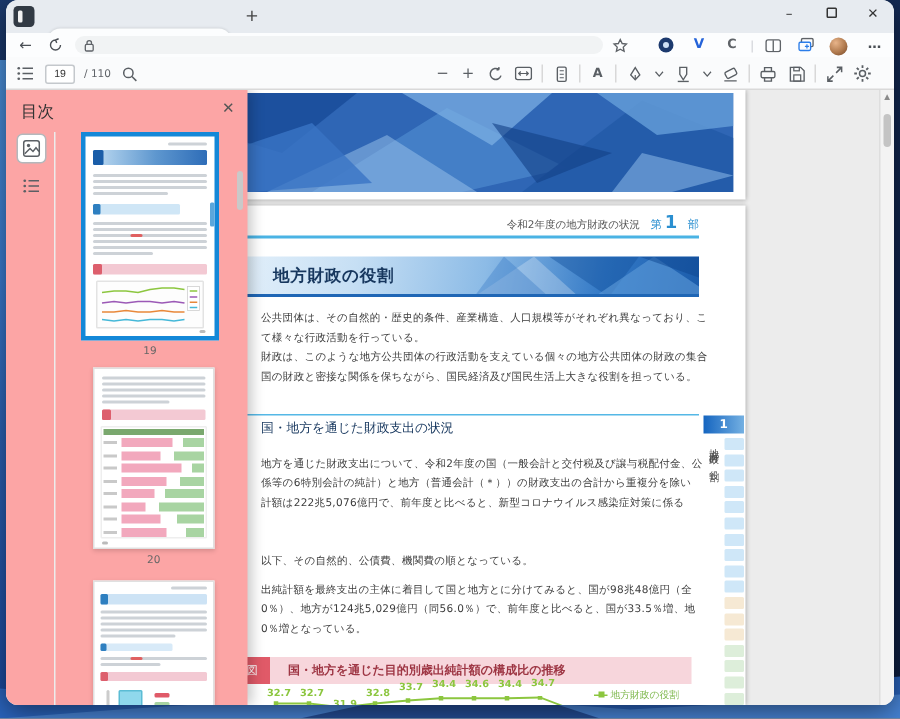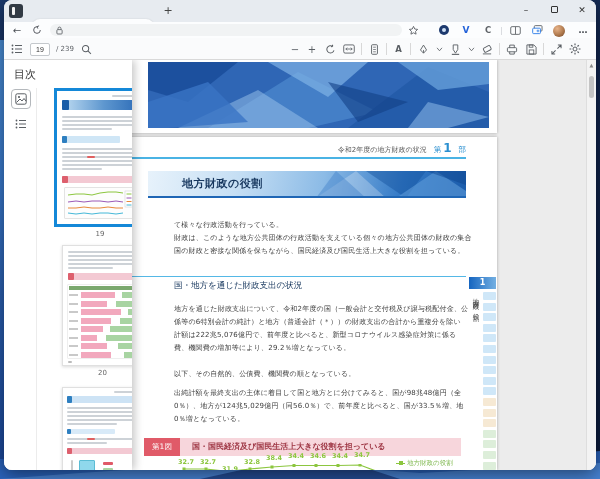--- a/index.html
+++ b/index.html
@@ -72,21 +72,21 @@
   .chline{position:absolute;left:56px;top:327px}
   .ctab{position:absolute;left:345px;top:140px;width:27px;height:12px;background:linear-gradient(90deg,#1565c0,#74b0e2);color:#fff;font-size:8px;font-weight:bold;text-align:center;line-height:12px}
   .ctitle{position:absolute;left:347px;top:156px;height:95px;writing-mode:vertical-rl;font-size:6.5px;color:#4a4a4a;letter-spacing:1.5px}
   .csegs{position:absolute;left:359px;top:155px;width:13px}
   .csegs .seg{width:13px;height:8px;margin-bottom:2.6px;border-radius:1px}
   
   .vsb{position:absolute;right:0;top:0;bottom:0;width:10px;background:#f3f3f3;border-left:1px solid #dedede}
   .vsb .up{position:absolute;top:2px;left:0;width:100%;text-align:center;font-size:5px;color:#8a8a8a}
   .vsb .th{position:absolute;left:2px;top:16px;width:5px;height:22px;background:#c4c4c4;border-radius:3px}
   
-  .sidebar{position:absolute;left:0;top:0;width:128px;height:410px;background:#ffffff;box-shadow:3px 0 8px rgba(0,0,0,.22);overflow:hidden;z-index:5}
+  .sidebar{position:absolute;left:0;top:0;width:161px;height:410px;background:#fca5a5;box-shadow:3px 0 8px rgba(0,0,0,.22);overflow:hidden;z-index:5}
   .sbttl{position:absolute;left:10px;top:7px;font-size:11px;color:#333}
   .sbclose{position:absolute;left:142px;top:5px;font-size:10px;color:#555;padding:2px}
   .railbtn{position:absolute;display:flex;align-items:center;justify-content:center;color:#5a5f64}
   .rail1{left:7px;top:29px;width:20px;height:20px;border:1px solid #b4b8bc;border-radius:4px;background:#fff}
   .rail2{left:9px;top:56px;width:16px;height:16px}
   .raildiv{position:absolute;left:32px;top:28px;bottom:0;width:1px;background:#ececec}
   .thumb{position:absolute;background:#fff}
   .t19{left:50px;top:28px;width:92px;height:139px;border:3px solid #1488d8}
   .t20{left:58px;top:185px;width:81px;height:121px;border:1px solid #e0e0e0;box-shadow:0 1px 3px rgba(0,0,0,.15)}
   .t21{left:58px;top:327px;width:81px;height:100px;border:1px solid #e0e0e0;box-shadow:0 1px 3px rgba(0,0,0,.15)}
@@ -182,21 +182,21 @@
       <div class="pb-left">
         <span class="pb-ico">
           <svg width="12" height="12" viewBox="0 0 12 12">
               <circle cx="1.5" cy="2.5" r="0.9" fill="#5a5f64"></circle>
               <circle cx="1.5" cy="6" r="0.9" fill="#5a5f64"></circle>
               <circle cx="1.5" cy="9.5" r="0.9" fill="#5a5f64"></circle>
               <path d="M4,2.5 h7 M4,6 h7 M4,9.5 h7" stroke="#5a5f64" stroke-width="1.1"></path>
             </svg>
         </span>
         <input class="pagebox" readonly="" value="19" style="">
-        <span class="pagetotal">/ 239</span>
+        <span class="pagetotal">/ 110</span>
         <span class="pb-ico">
           <svg width="11" height="11" viewBox="0 0 12 12">
               <circle cx="5" cy="5" r="3.4" fill="none" stroke="#5a5f64" stroke-width="1.1"></circle>
               <line x1="7.6" y1="7.6" x2="10.8" y2="10.8" stroke="#5a5f64" stroke-width="1.1"></line>
             </svg>
         </span>
       </div>
       <div class="pb-right">
         <span class="glyph">−</span>
         <span class="glyph">+</span>
@@ -317,46 +317,46 @@
           <svg width="170" height="27" viewBox="0 0 170 27">
             <polygon points="20,27 60,0 90,27" fill="#ffffff" opacity="0.25"></polygon>
             <polygon points="70,0 110,27 130,0" fill="#14529e" opacity="0.45"></polygon>
             <polygon points="100,27 140,0 170,20 170,27" fill="#5d9bd8" opacity="0.6"></polygon>
             <polygon points="130,0 170,0 170,14" fill="#0e4690" opacity="0.5"></polygon>
             <polygon points="40,0 70,27 20,27" fill="#3d7ec8" opacity="0.4"></polygon>
           </svg>
           <span class="txt">地方財政の役割</span>
         </div>
 
+        <div class="bl" style="top:71px">公共団体は、その自然的・歴史的条件、産業構造、人口規模等がそれぞれ異なっており、こ</div>
         <div class="bl" style="top:84px">て様々な行政活動を行っている。</div>
         <div class="bl" style="top:97px">財政は、このような地方公共団体の行政活動を支えている個々の地方公共団体の財政の集合</div>
         <div class="bl" style="top:110px">国の財政と密接な関係を保ちながら、国民経済及び国民生活上大きな役割を担っている。</div>
 
         <div class="subrule"></div>
         <div class="subttl">国・地方を通じた財政支出の状況</div>
 
         <div class="bl" style="top:168px">地方を通じた財政支出について、令和2年度の国（一般会計と交付税及び譲与税配付金、公</div>
         <div class="bl" style="top:181px">係等の6特別会計の純計）と地方（普通会計（＊））の財政支出の合計から重複分を除い</div>
         <div class="bl" style="top:194px">計額は222兆5,076億円で、前年度と比べると、新型コロナウイルス感染症対策に係る</div>
-        <div class="bl" style="top:207px">費、機関費の増加等により、29.2％増となっている。</div>
         <div class="bl" style="top:233px">以下、その自然的、公債費、機関費の順となっている。</div>
         <div class="bl" style="top:252px">出純計額を最終支出の主体に着目して国と地方とに分けてみると、国が98兆48億円（全</div>
         <div class="bl" style="top:265px">0％）、地方が124兆5,029億円（同56.0％）で、前年度と比べると、国が33.5％増、地</div>
         <div class="bl" style="top:278px">0％増となっている。</div>
 
         <div class="figbanner">
           <span class="figlabel">第1図</span>
-          <span class="figttl">国・国民経済及び国民生活上大きな役割を担っている</span>
+          <span class="figttl">国・地方を通じた目的別歳出純計額の構成比の推移</span>
         </div>
 
         <span class="cv" style="left:54px;top:321px">32.7</span>
         <span class="cv" style="left:76px;top:321px">32.7</span>
         <span class="cv" style="left:98px;top:328px">31.9</span>
         <span class="cv" style="left:120px;top:321px">32.8</span>
-        <span class="cv" style="left:142px;top:317px">38.4</span>
+        <span class="cv" style="left:142px;top:317px">33.7</span>
         <span class="cv" style="left:164px;top:315px">34.4</span>
         <span class="cv" style="left:186px;top:315px">34.6</span>
         <span class="cv" style="left:208px;top:315px">34.4</span>
         <span class="cv" style="left:230px;top:314px">34.7</span>
 
         <svg class="chline" width="200" height="8" viewBox="0 0 200 8">
           <polyline points="4,5 26,5 48,7.5 70,5 92,3 114,1.5 136,1.5 158,1.5 180,1 196,7" fill="none" stroke="#8cc63f" stroke-width="1.2"></polyline>
           <g fill="#8cc63f">
             <rect x="2.5" y="3.5" width="3" height="3"></rect>
               <rect x="24.5" y="3.5" width="3" height="3"></rect>

